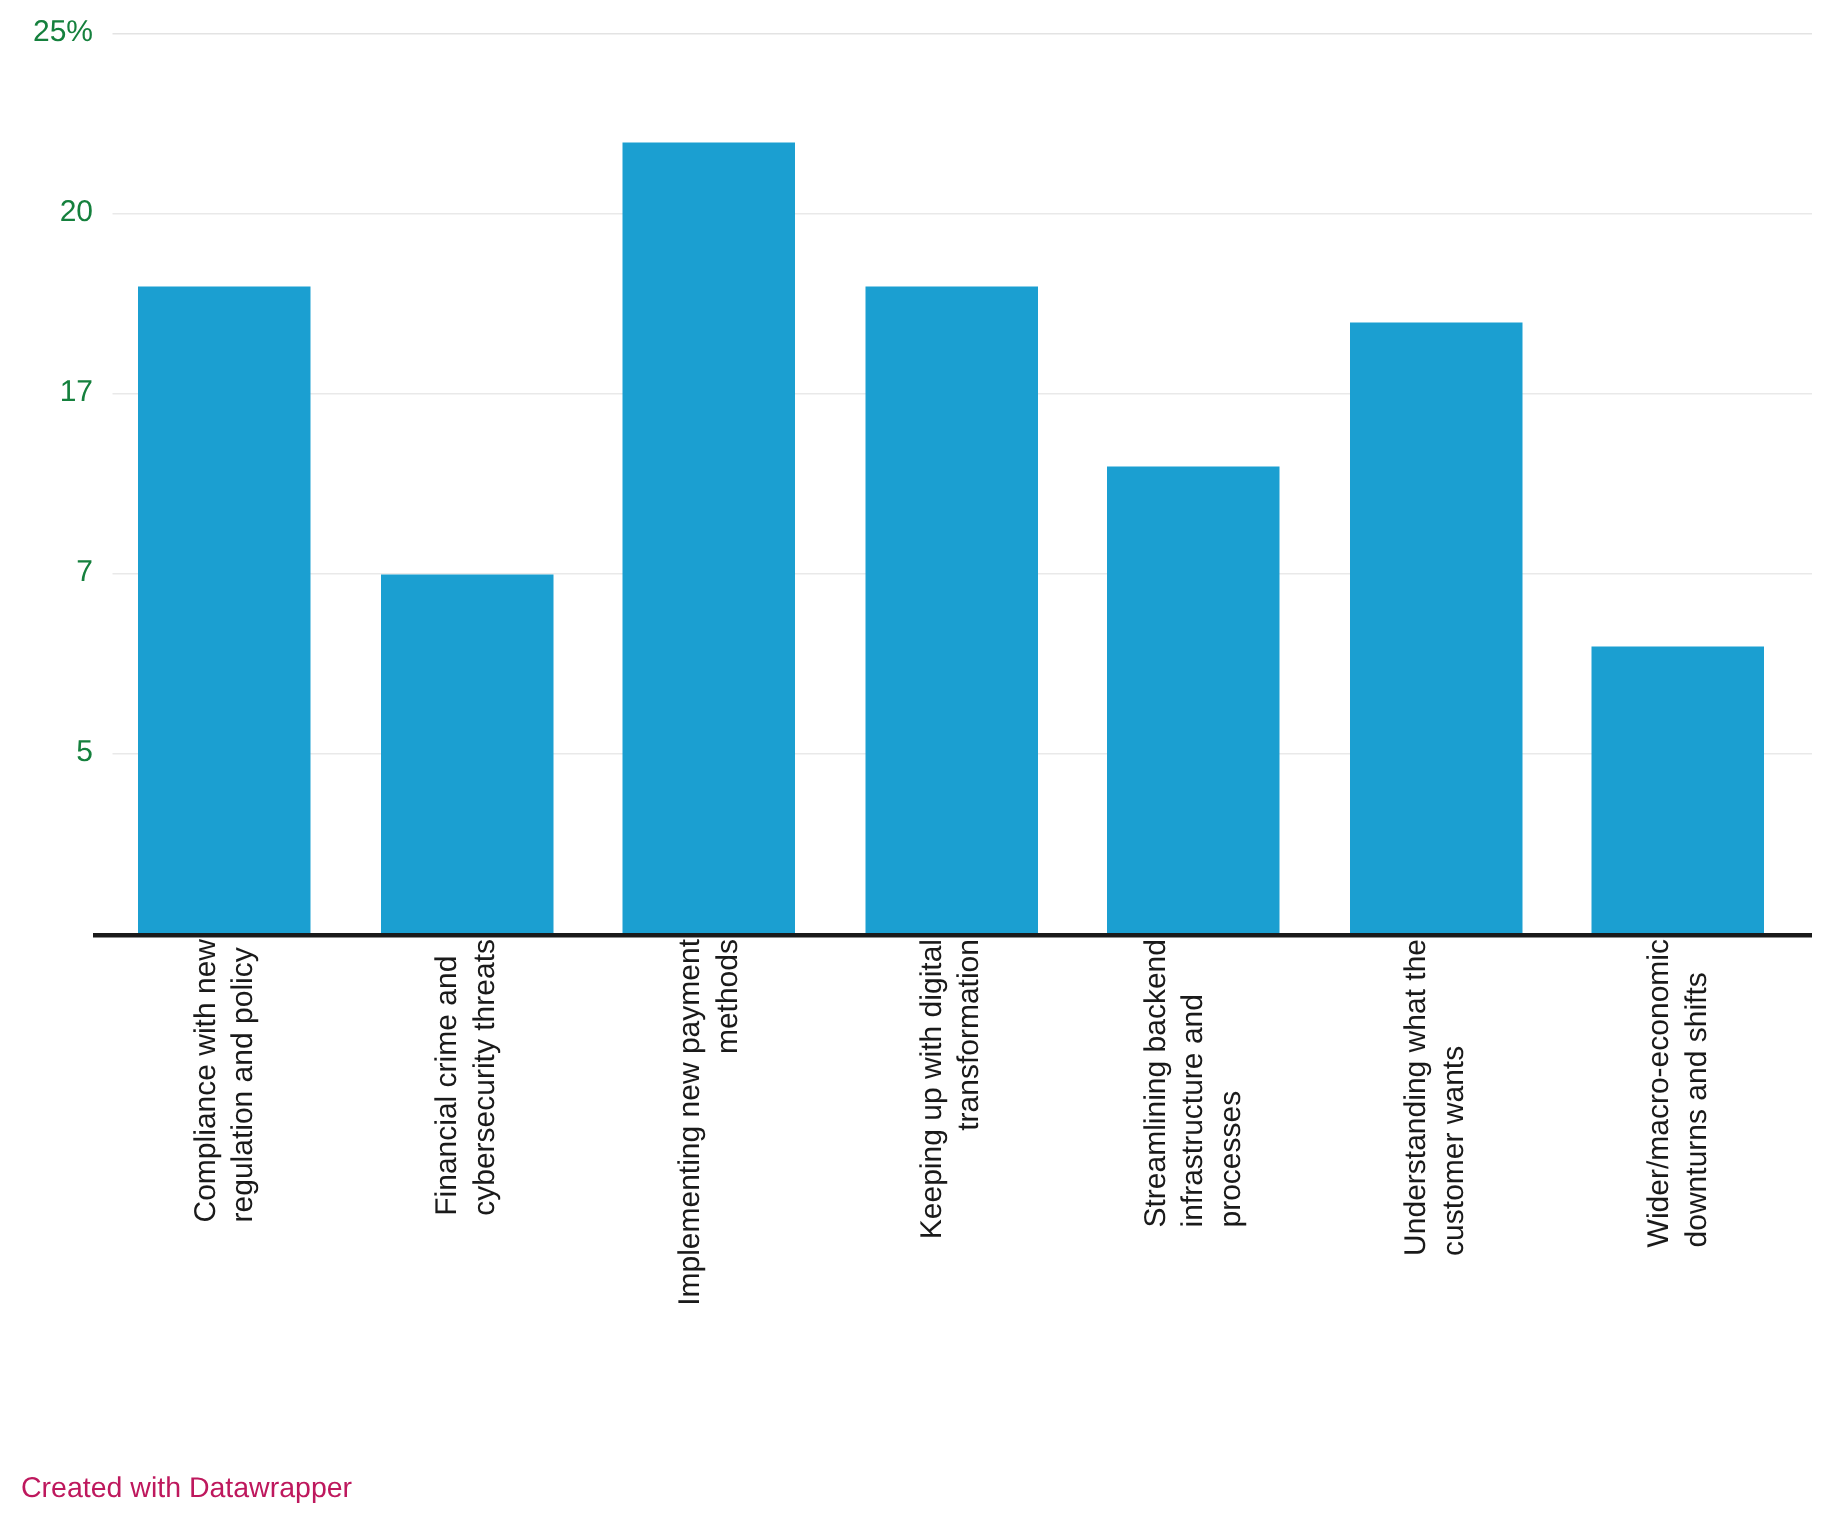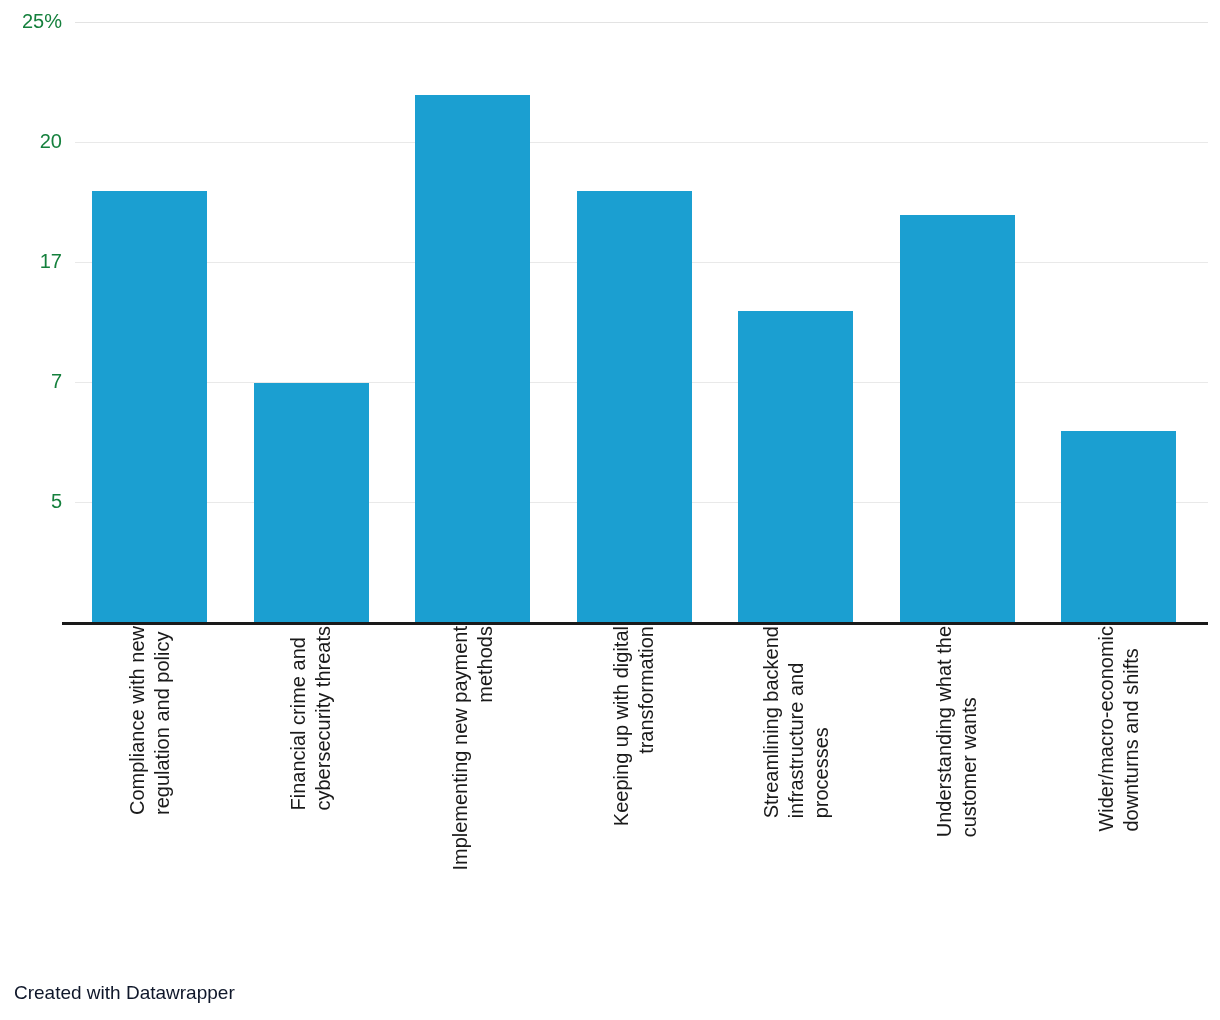--- a/index.html
+++ b/index.html
@@ -113,21 +113,21 @@
     text-align: right;
   }
 
   
   .footer {
     position: absolute;
     left: 14px;
     top: 982px;
     font-size: 19px;
     line-height: 22px;
-    color: #0f172a;
+    color: #be185d;
     font-family: "Liberation Sans", sans-serif;
   }
 </style>
 </head>
 <body>
 
 <div id="chart-root">
 
   <div class="plot-area">
     <div id="gridlines">

